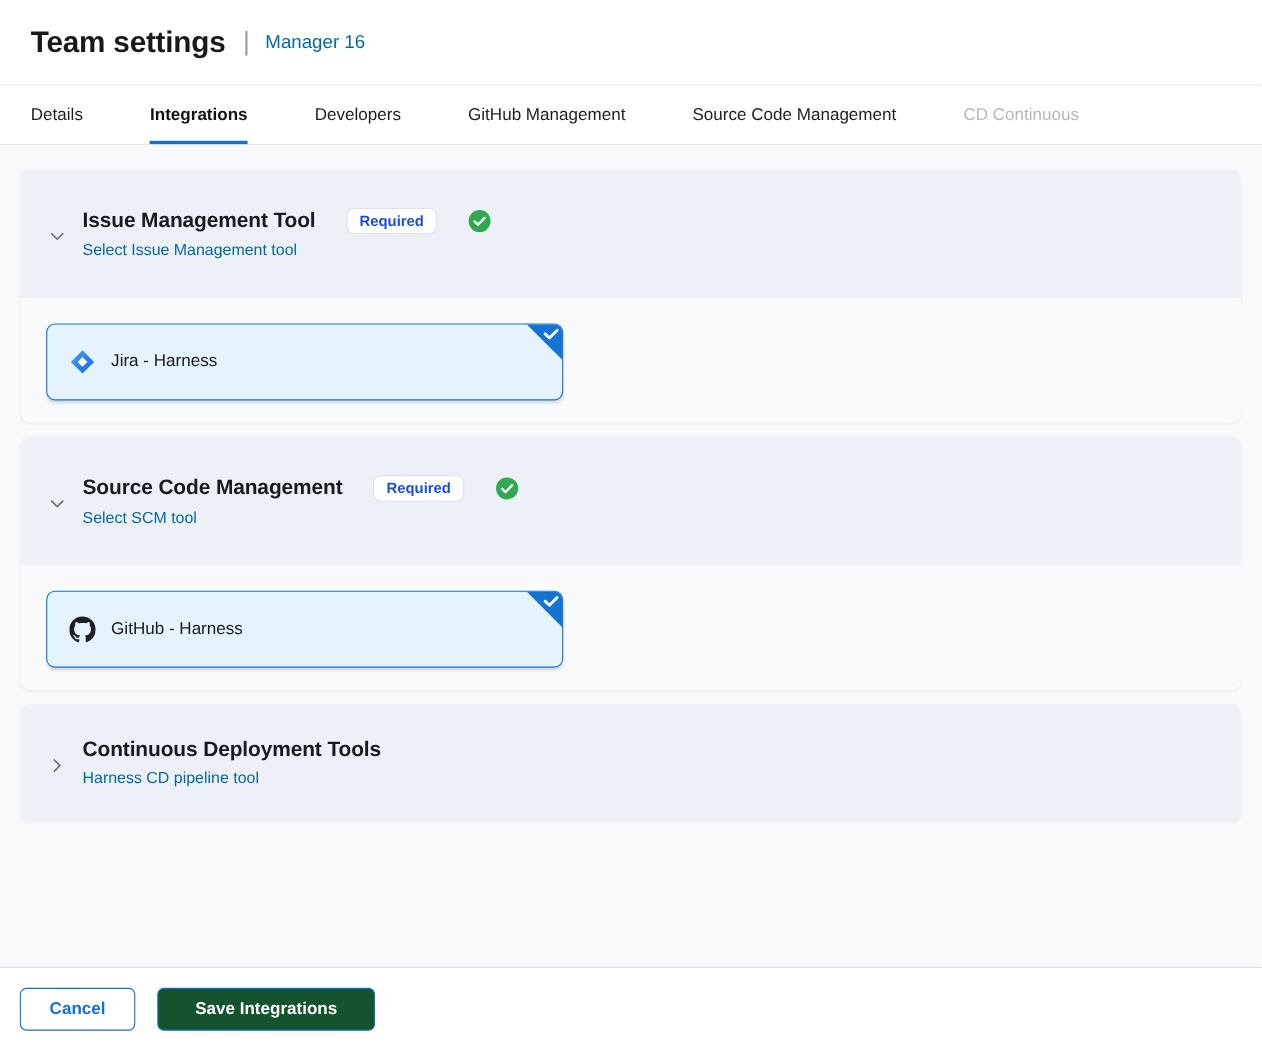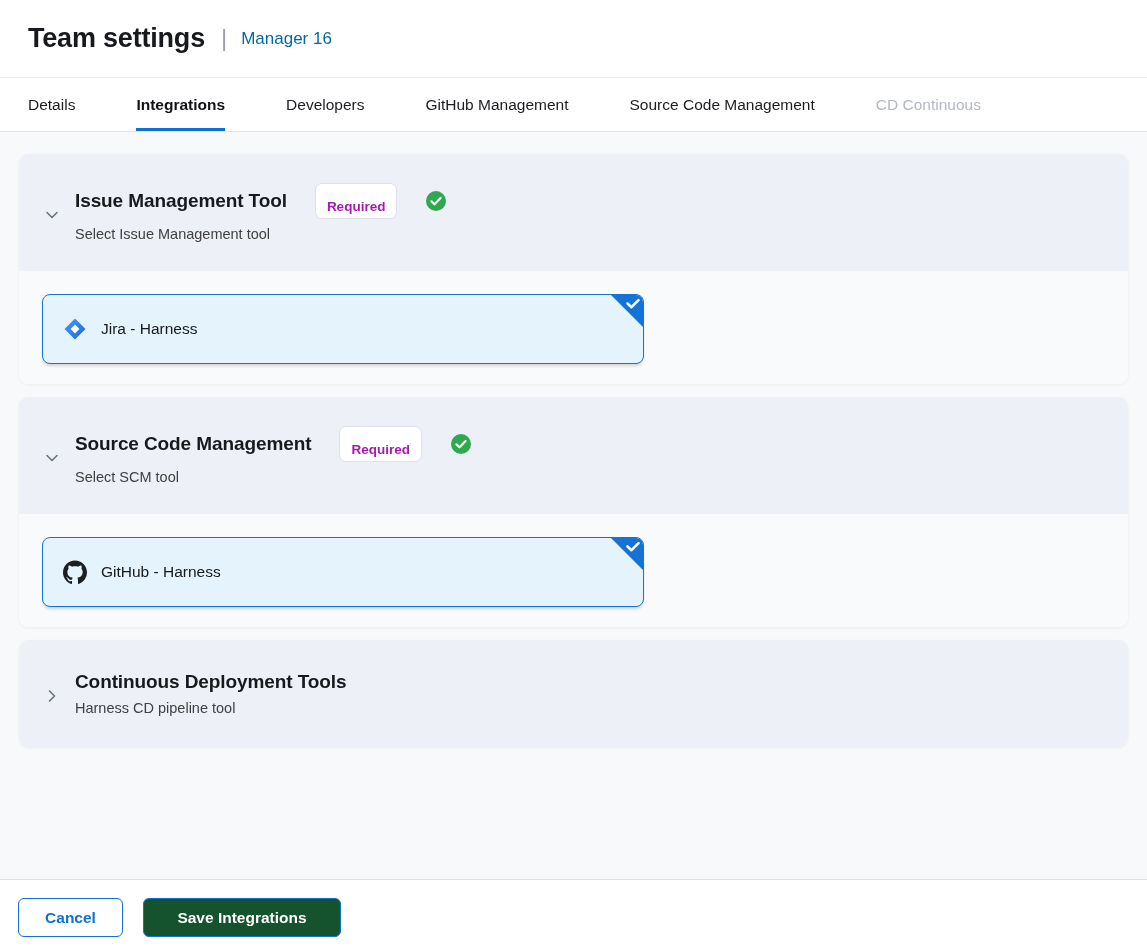--- a/index.html
+++ b/index.html
@@ -104,43 +104,43 @@
   .section-title {
     font-size: 19px;
     font-weight: 700;
     color: #17191c;
     letter-spacing: -0.1px;
   }
   .badge {
     background: #ffffff;
     border: 1px solid #dfe1ea;
     border-radius: 7px;
-    padding: 16px 11px 5px 11px;
+    padding: 4px 11px 5px 11px;
     font-size: 13.5px;
     font-weight: 700;
-    color: #a21caf;
+    color: #1d4ed8;
     line-height: 1;
   }
   .check-circle {
     width: 22px; height: 22px;
     display: flex; align-items: center; justify-content: center;
   }
   .section-subtitle {
     margin-top: 7px;
     font-size: 14.5px;
-    color: #404040;
+    color: #0369a1;
   }
 
   .section-body {
     background: #f9fafc;
     padding: 23px 0 20px 23px;
   }
   .tool-card {
     position: relative;
-    width: 602px;
+    width: 470px;
     height: 70px;
     background: #e4f3fc;
     border: 1.5px solid #1374d6;
     border-radius: 8px;
     display: flex;
     align-items: center;
     padding: 0 18px 0 20px;
     gap: 14px;
     cursor: pointer;
     overflow: hidden;

